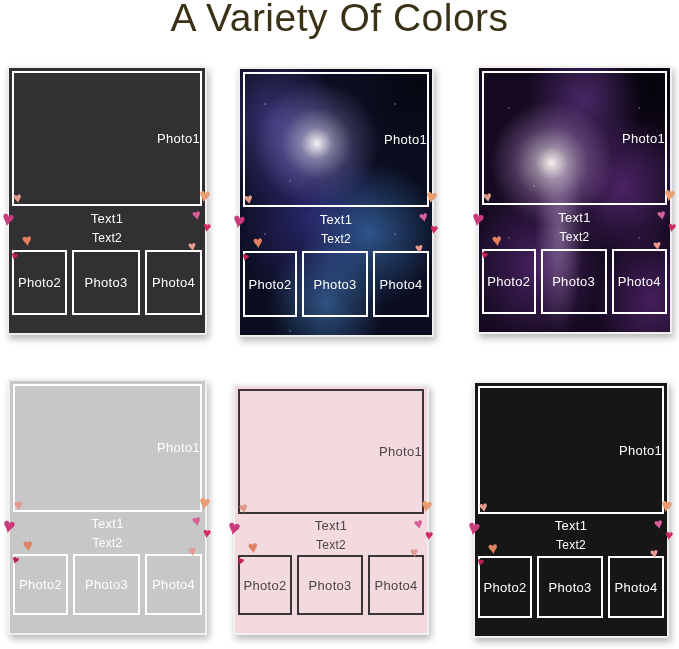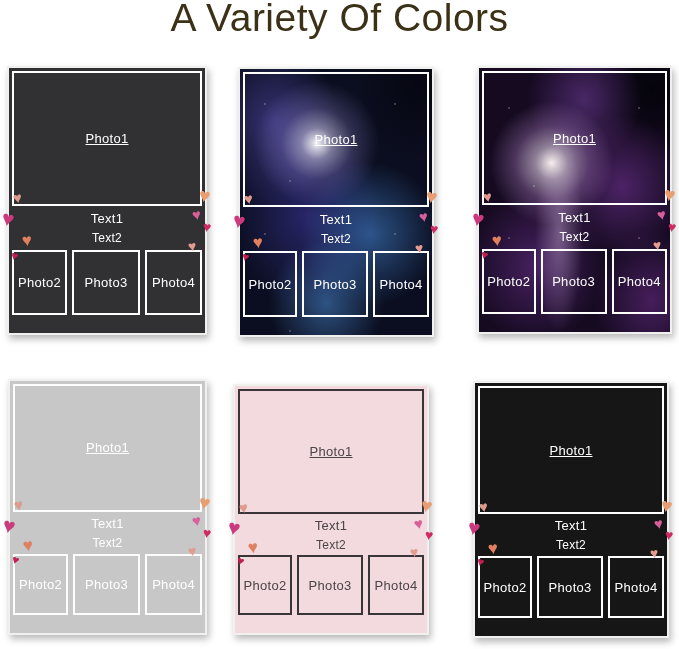--- a/index.html
+++ b/index.html
@@ -32,21 +32,21 @@
 
   .bgfill { position:absolute; inset:0; overflow:hidden; }
 
   .inner {
     position:absolute; inset:0; padding:3px;
     display:flex; flex-direction:column; box-sizing:border-box;
   }
 
   .photo-main {
     height:52%; border:2px solid var(--bc,#fff); box-sizing:border-box;
-    display:flex; align-items:center; justify-content:center;text-decoration:underline;
+    display:flex; align-items:center; justify-content:flex-end;
   }
   .text-band {
     height:17%;
     display:flex; flex-direction:column; align-items:center; justify-content:center;
     gap:5px;
   }
   .photo-row {
     flex:1; margin-bottom:15px;
     display:flex; gap:5px;
   }

